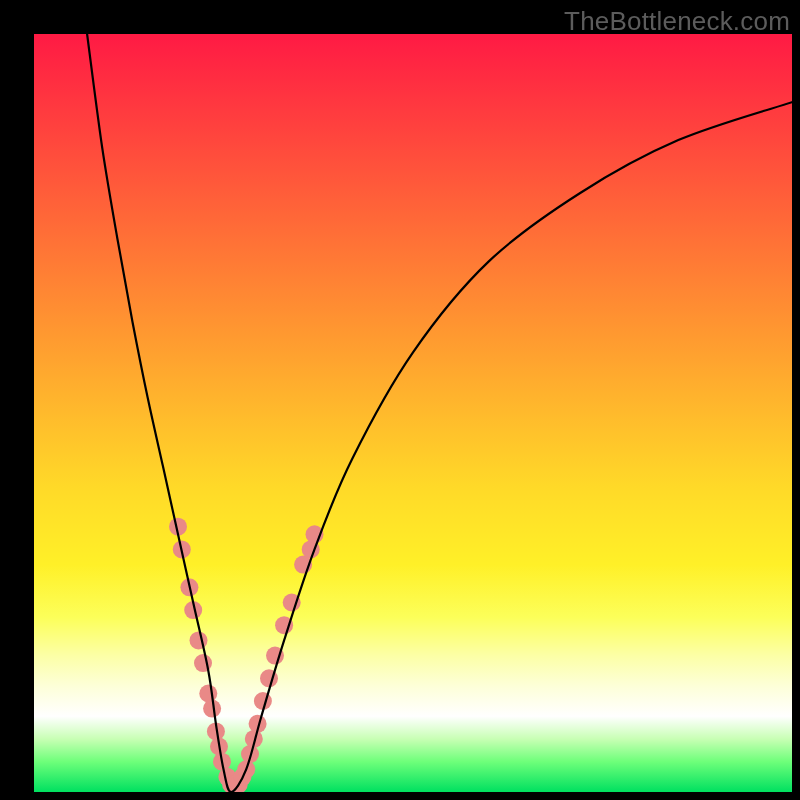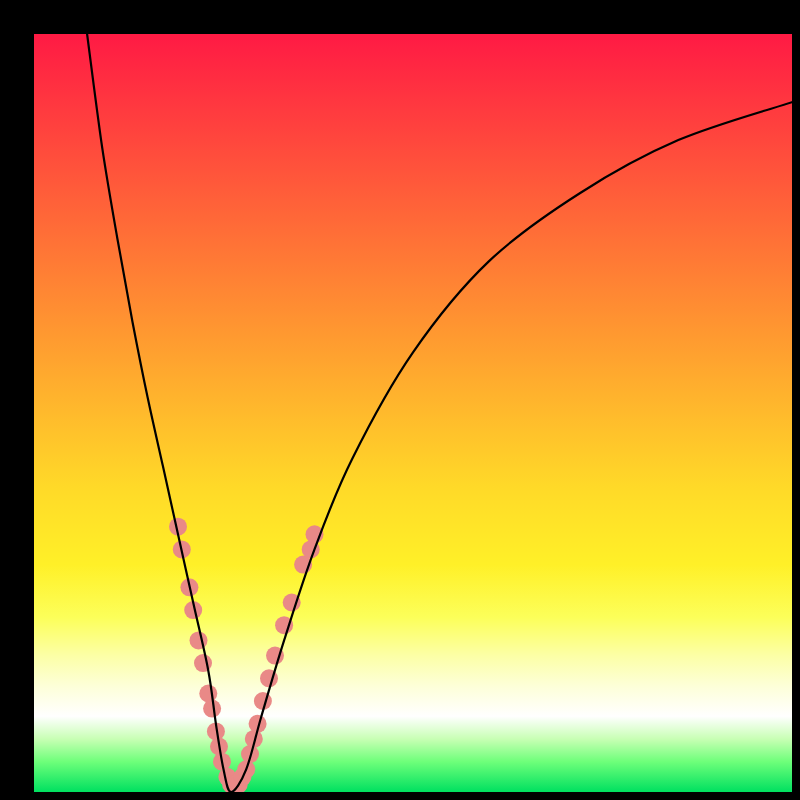--- a/index.html
+++ b/index.html
@@ -105,13 +105,14 @@
           <circle cx="250.1" cy="591.2" r="9" fill="#e98987"></circle>
           <circle cx="257.7" cy="568.5" r="9" fill="#e98987"></circle>
           <circle cx="269.1" cy="530.6" r="9" fill="#e98987"></circle>
           <circle cx="276.7" cy="515.4" r="9" fill="#e98987"></circle>
           <circle cx="280.5" cy="500.3" r="9" fill="#e98987"></circle>
         </g>
       <path id="curve-path" fill="none" stroke="#000000" stroke-width="2.2" stroke-linecap="round" d="M 53.1 0.0 C 55.6 19.0, 63.2 79.6, 68.2 113.7 C 73.3 147.8, 78.3 175.6, 83.4 204.7 C 88.4 233.7, 93.5 261.5, 98.5 288.0 C 103.6 314.6, 108.6 339.8, 113.7 363.8 C 118.8 387.8, 123.8 409.3, 128.9 432.1 C 133.9 454.8, 139.0 477.5, 144.0 500.3 C 149.1 523.0, 154.1 545.8, 159.2 568.5 C 164.2 591.2, 170.6 616.5, 174.3 636.7 C 178.1 656.9, 179.4 673.4, 181.9 689.8 C 184.4 706.2, 187.0 723.9, 189.5 735.3 C 192.0 746.6, 193.3 758.0, 197.1 758.0 C 200.9 758.0, 207.2 747.9, 212.2 735.3 C 217.3 722.6, 221.1 703.7, 227.4 682.2 C 233.7 660.7, 241.3 634.2, 250.1 606.4 C 259.0 578.6, 269.1 545.8, 280.5 515.4 C 291.8 485.1, 301.9 457.3, 318.4 424.5 C 334.8 391.6, 356.3 351.2, 379.0 318.4 C 401.7 285.5, 427.0 253.9, 454.8 227.4 C 482.6 200.9, 514.2 179.4, 545.8 159.2 C 577.3 139.0, 608.9 121.3, 644.3 106.1 C 679.7 91.0, 739.0 74.5, 758.0 68.2"></path>
     </svg>
   </div>
 
+  <div class="watermark">TheBottleneck.com</div>
 </div>
 
 </body></html>

